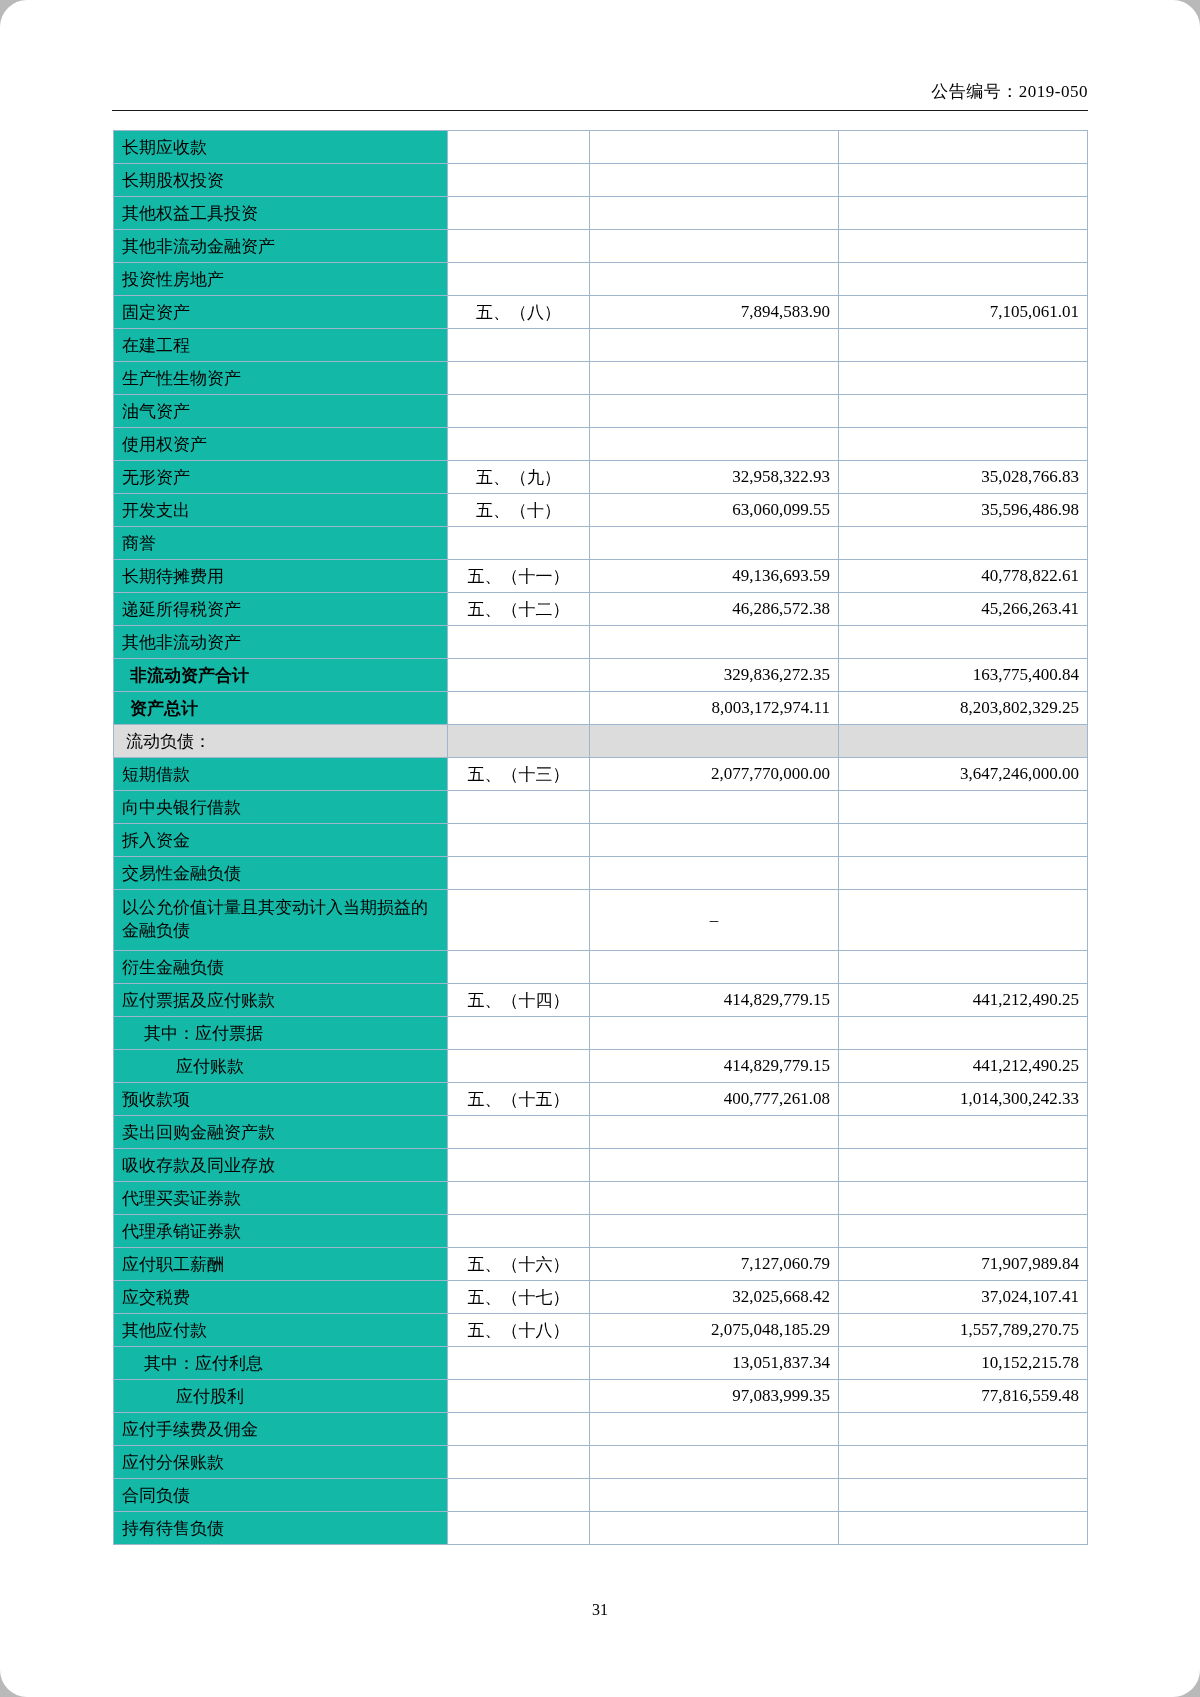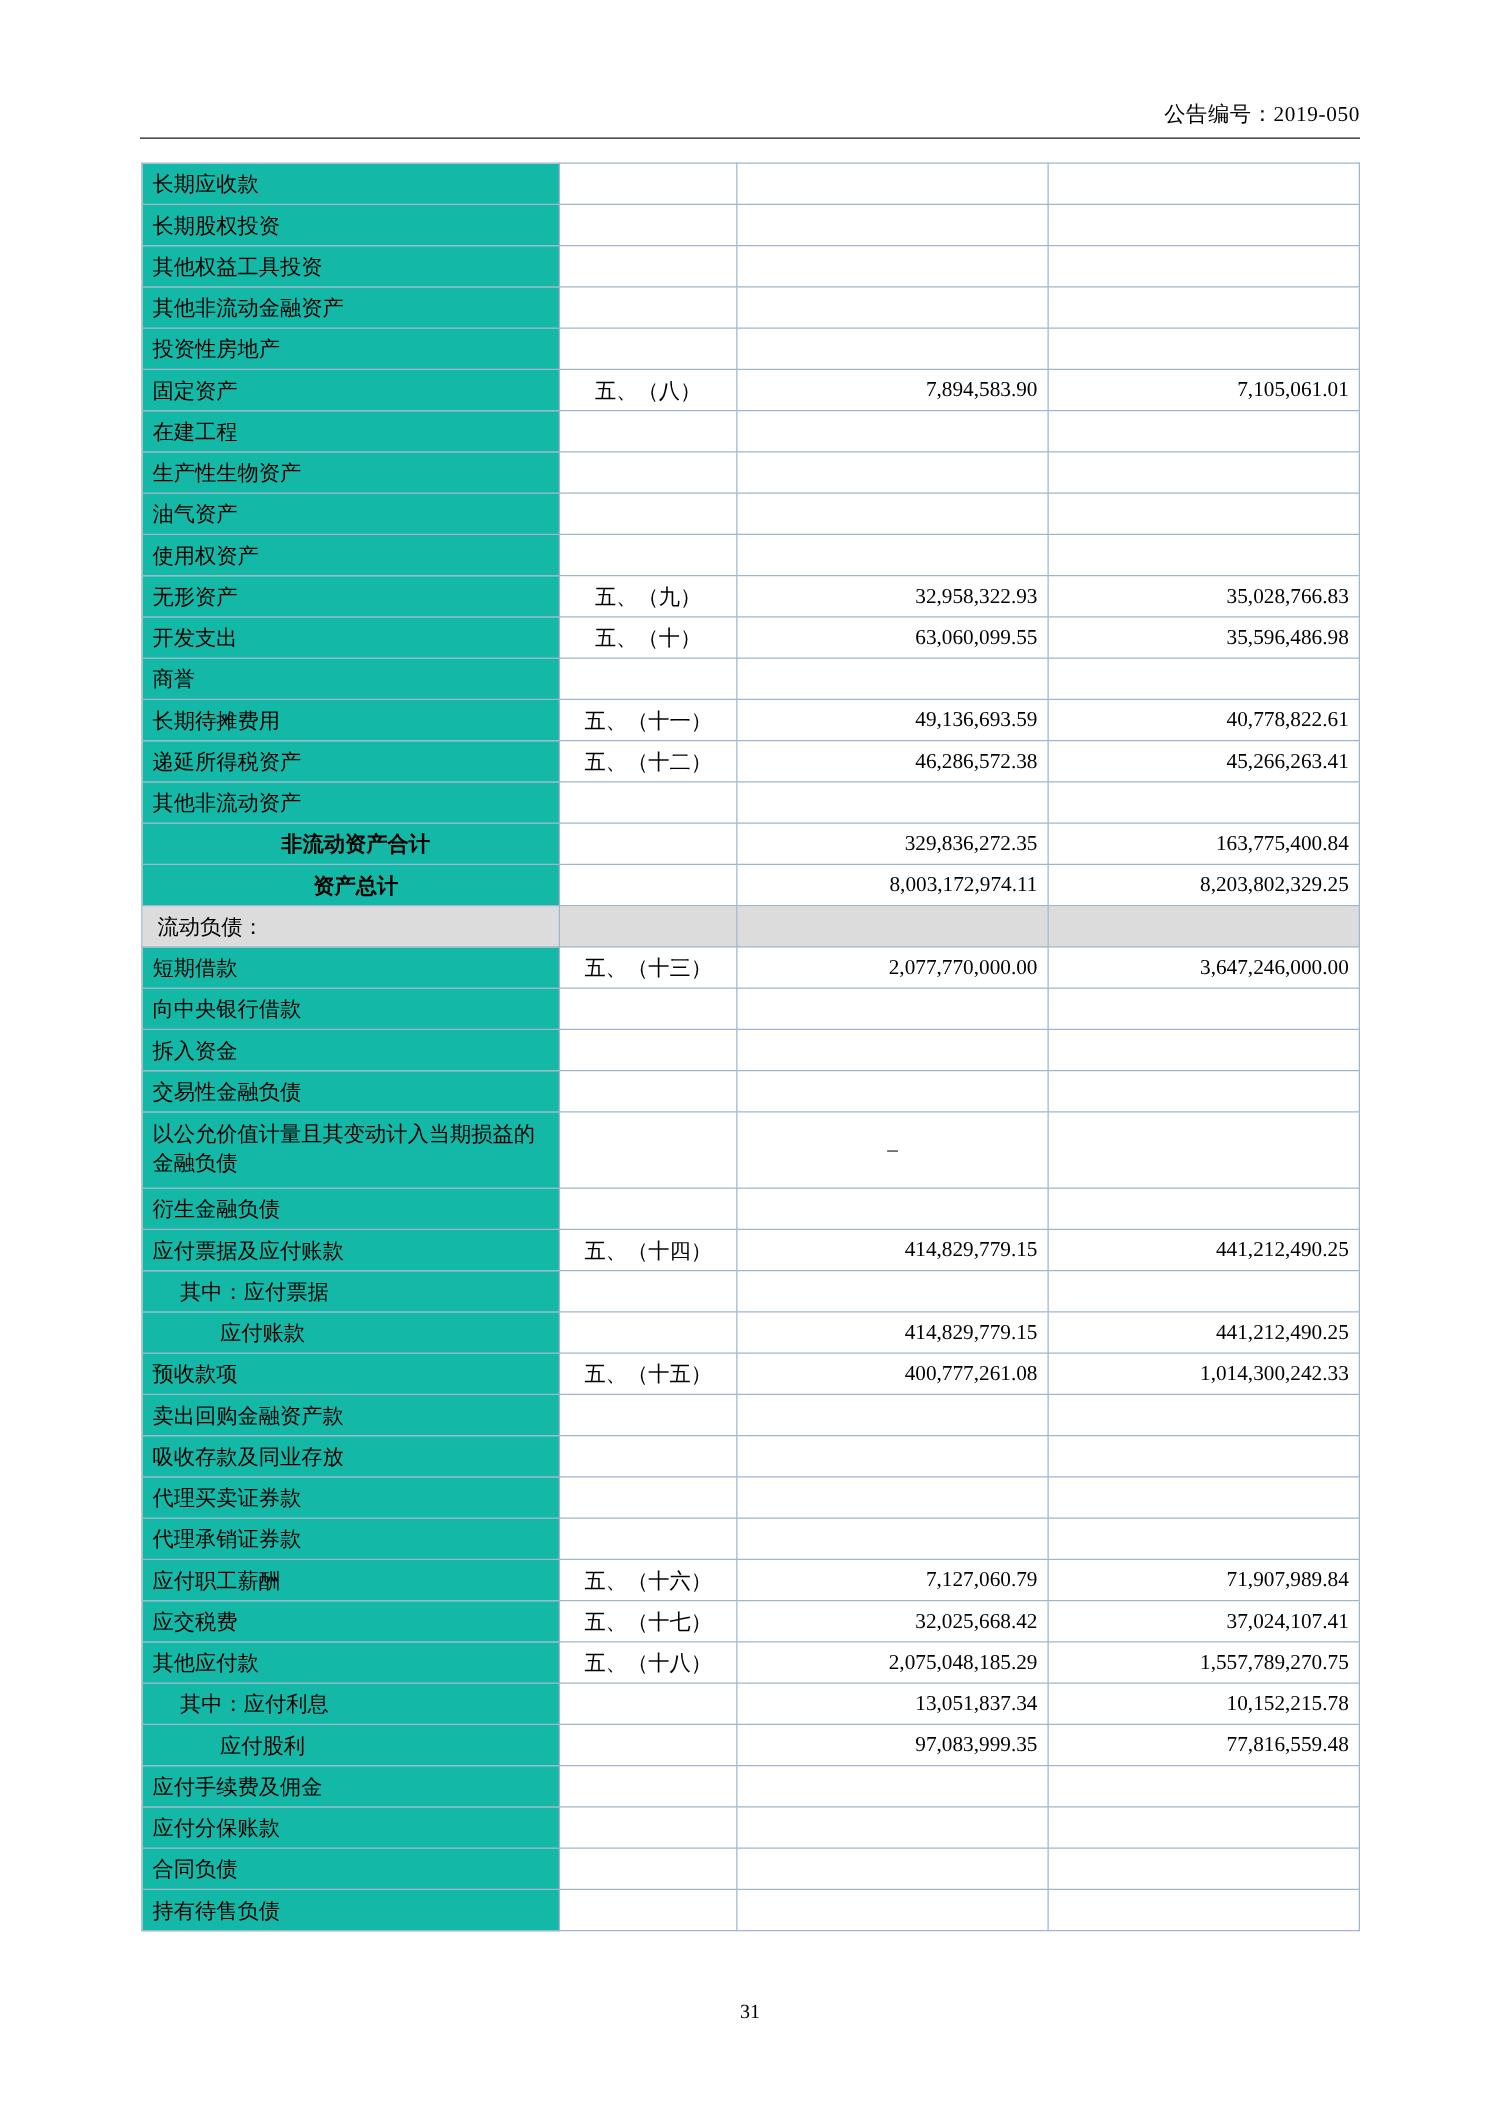--- a/index.html
+++ b/index.html
@@ -9,20 +9,21 @@
   }
   .page {
     width: 1200px;
     height: 1697px;
     background: #ffffff;
     margin: 0 auto;
     position: relative;
     box-sizing: border-box;
     font-family: "Liberation Serif", "DejaVu Serif", serif;
     color: #000000;
+    border-radius: 27px;
   }
   .header {
     position: absolute;
     top: 80px;
     right: 112px;
     font-size: 17px;
     letter-spacing: 0.5px;
     font-family: "Liberation Serif", "DejaVu Serif", serif;
   }
   .header-rule {
@@ -70,21 +71,20 @@
     text-align: center;
   }
   tr.shaded td.name { background: #14b8a6; }
   tr.shaded td { background: #ffffff; }
   tr.section td { background: #dcdcdc; }
   tr.section td.name { background: #dcdcdc; font-weight: normal; padding-left: 12px; }
 
   td.name.indent1 { padding-left: 30px; }
   td.name.indent2 { padding-left: 62px; }
   td.name.total {
-    text-align: center;
     font-weight: bold;
     padding-left: 16px;
   }
   td.name.wrap {
     white-space: normal;
     line-height: 1.35;
     margin-left: 48px;
   }
   tr.tall td { height: 58px; }
 

